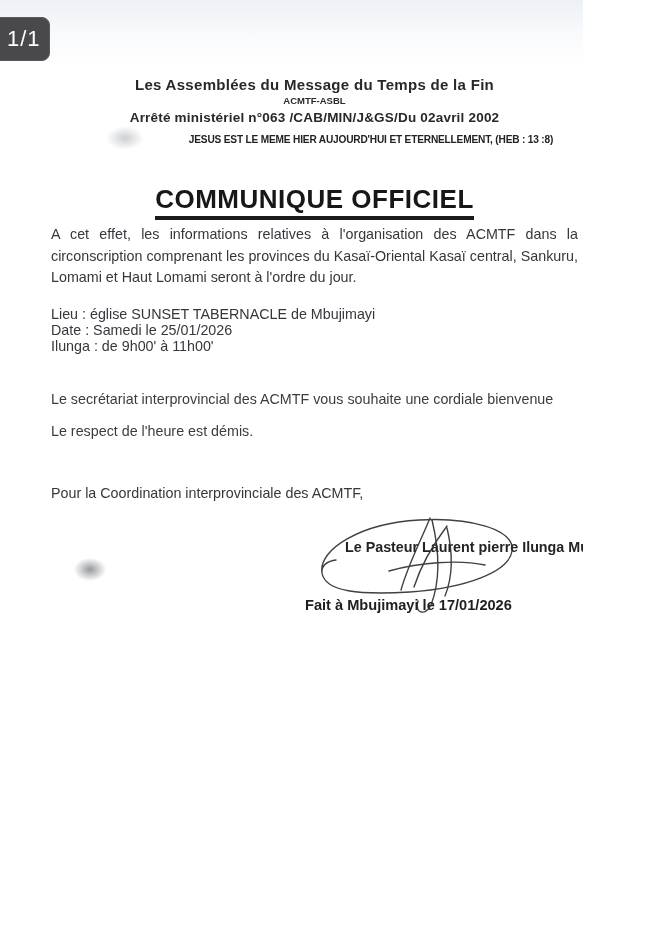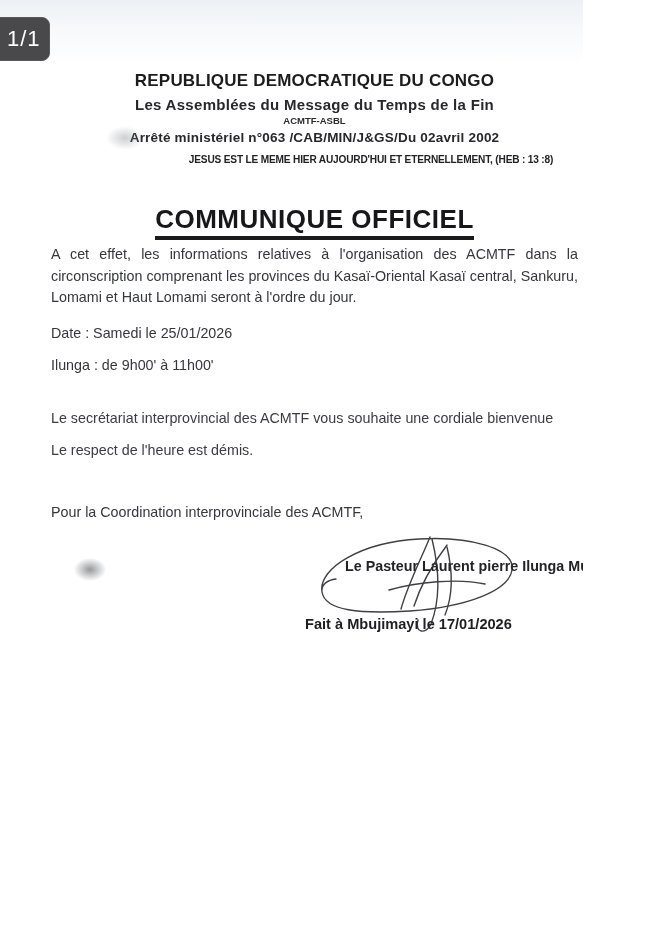--- a/index.html
+++ b/index.html
@@ -54,21 +54,21 @@
     border-bottom:4px solid #1b1b1e;
     padding-bottom:1px;
   }
   .para {
     margin-top:4px;
     font-size:14.3px; line-height:21.5px;
     text-align:justify;
     color:#35373c;
   }
   .para.first { margin-top:15px; }
-  .detail { font-size:14.3px; color:#35373c; margin-top:16px; white-space:nowrap; }
+  .detail { font-size:14.3px; color:#35373c; margin-top:0; white-space:nowrap; }
   .detail.first { margin-top:17px; }
   .note { font-size:14.3px; color:#3a3c41; }
   .note-welcome { margin-top:37px; }
   .note-respect { margin-top:16px; }
   .closing-for { margin-top:46px; font-size:14.3px; color:#35373c; }
   .signature-area { position:relative; height:170px; }
   .signatory {
     position:absolute; left:294px; top:38px;
     font-size:14.3px; font-weight:bold; color:#232327;
     white-space:nowrap; z-index:1;
@@ -95,35 +95,35 @@
 <div class="viewer">
   <div class="top-tint"></div>
 
   <div class="page-badge">
     <span>1/1</span>
   </div>
 
   <div class="doc">
 
     <div class="hdr">
-      <div class="hdr-country">REPUBLIQUE DEMOCRATIQUE DU CONGO</div>
       <div class="hdr-org">Les Assemblées du Message du Temps de la Fin</div>
       <div class="hdr-abbr">ACMTF-ASBL</div>
       <div class="hdr-decree">Arrêté ministériel n°063 /CAB/MIN/J&amp;GS/Du 02avril 2002</div>
       <div class="hdr-motto">
         <span>JESUS EST LE MEME HIER AUJOURD'HUI ET ETERNELLEMENT, (HEB : 13 :8)</span>
       </div>
     </div>
 
     <div class="title-wrap">
       <span>COMMUNIQUE OFFICIEL</span>
     </div>
 
     <p class="para">A cet effet, les informations relatives à l'organisation des ACMTF dans la circonscription comprenant les provinces du Kasaï-Oriental Kasaï central, Sankuru, Lomami et Haut Lomami seront à l'ordre du jour.</p>
 
+    <div class="detail first">Lieu : église SUNSET TABERNACLE de Mbujimayi</div>
     <div class="detail">Date : Samedi le 25/01/2026</div>
     <div class="detail">Ilunga : de 9h00' à 11h00'</div>
 
     <div class="note note-welcome">Le secrétariat interprovincial des ACMTF vous souhaite une cordiale bienvenue</div>
     <div class="note note-respect">Le respect de l'heure est démis.</div>
 
     <div class="closing-for">Pour la Coordination interprovinciale des ACMTF,</div>
 
     <div class="signature-area">
       <div class="signatory">Le Pasteur Laurent pierre Ilunga Mukubi</div>

